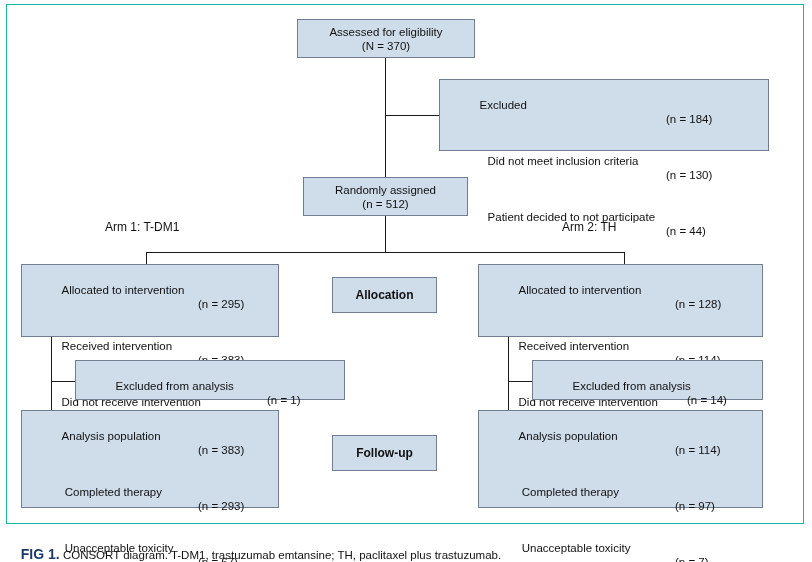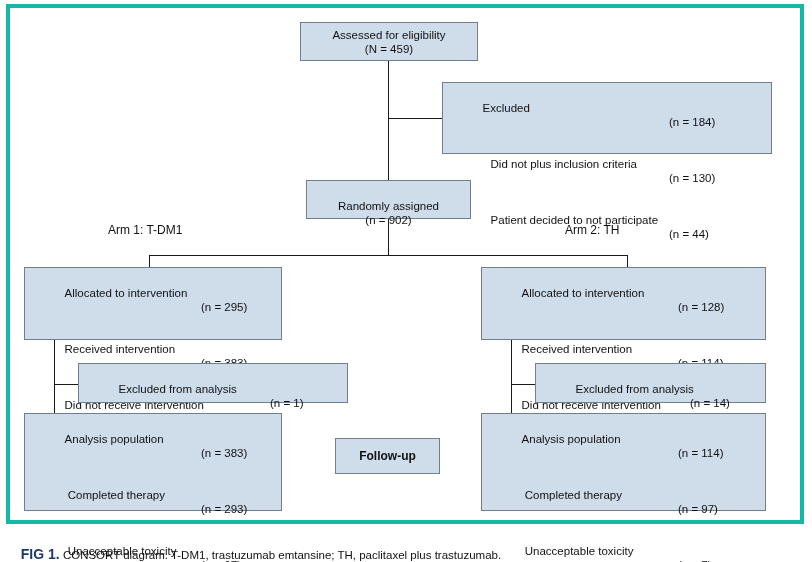--- a/index.html
+++ b/index.html
@@ -16,21 +16,21 @@
     height: 562px;
     background: #ffffff;
     overflow: hidden;
   }
   #frame {
     position: absolute;
     left: 6px;
     top: 4px;
     width: 798px;
     height: 520px;
-    border: 4px solid #14b8a6;
+    border: 1px solid #14b8a6;
     background: #ffffff;
     box-sizing: border-box;
   }
   .box {
     position: absolute;
     background: #cfdcea;
     border: 1px solid #6f7f91;
     box-sizing: border-box;
     font-size: 11.5px;
     color: #111111;
@@ -104,45 +104,45 @@
     <div class="connector v" style="left:617px; top:247px; height:16px;"></div>
 
     <div class="connector v" style="left:44px; top:332px; height:82px;"></div>
     <div class="connector h" style="left:44px; top:376px; width:24px;"></div>
 
     <div class="connector v" style="left:501px; top:332px; height:82px;"></div>
     <div class="connector h" style="left:501px; top:376px; width:24px;"></div>
 
     <div class="box center" style="left:290px; top:14px; width:178px; height:39px; padding-top:5px;">
       <span class="line">Assessed for eligibility</span>
-      <span class="line">(N = 459)</span>
+      <span class="line">(N = 370)</span>
     </div>
 
     <div class="box" style="left:432px; top:74px; width:330px; height:72px; padding:4px 6px;">
       <span class="rowline">
         <span class="lbl">Excluded</span>
         <span class="num" style="left:220px;">(n = 184)</span>
       </span>
       <span class="rowline ind1">
-        <span class="lbl">Did not plus inclusion criteria</span>
+        <span class="lbl">Did not meet inclusion criteria</span>
         <span class="num" style="left:220px;">(n = 130)</span>
       </span>
       <span class="rowline ind1">
         <span class="lbl">Patient decided to not participate</span>
         <span class="num" style="left:220px;">(n = 44)</span>
       </span>
       <span class="rowline ind1">
         <span class="lbl">Other reasons</span>
         <span class="num" style="left:220px;">(n = 10)</span>
       </span>
     </div>
 
-    <div class="box center" style="left:296px; top:172px; width:165px; height:39px; padding-top:18px;">
+    <div class="box center" style="left:296px; top:172px; width:165px; height:39px; padding-top:5px;">
       <span class="line">Randomly assigned</span>
-      <span class="line">(n = 902)</span>
+      <span class="line">(n = 512)</span>
     </div>
 
     <div class="label-plain" style="left:98px; top:215px;">Arm 1: T-DM1</div>
     <div class="label-plain" style="left:555px; top:215px;">Arm 2: TH</div>
 
     <div class="box" style="left:14px; top:259px; width:258px; height:73px; padding:4px 6px;">
       <span class="rowline">
         <span class="lbl">Allocated to intervention</span>
         <span class="num" style="left:170px;">(n = 295)</span>
       </span>
@@ -153,20 +153,23 @@
       <span class="rowline">
         <span class="lbl">Did not receive intervention</span>
         <span class="num" style="left:170px;">(n = 1)</span>
       </span>
       <span class="rowline">
         <span class="lbl"> Withdrew consent</span>
         <span class="num" style="left:170px;">(n = 1)</span>
       </span>
     </div>
 
+    <div class="box stage" style="left:325px; top:272px; width:105px; height:36px; padding-top:10px;">
+      <span>Allocation</span>
+    </div>
 
     <div class="box" style="left:471px; top:259px; width:285px; height:73px; padding:4px 6px;">
       <span class="rowline">
         <span class="lbl">Allocated to intervention</span>
         <span class="num" style="left:190px;">(n = 128)</span>
       </span>
       <span class="rowline">
         <span class="lbl">Received intervention</span>
         <span class="num" style="left:190px;">(n = 114)</span>
       </span>

